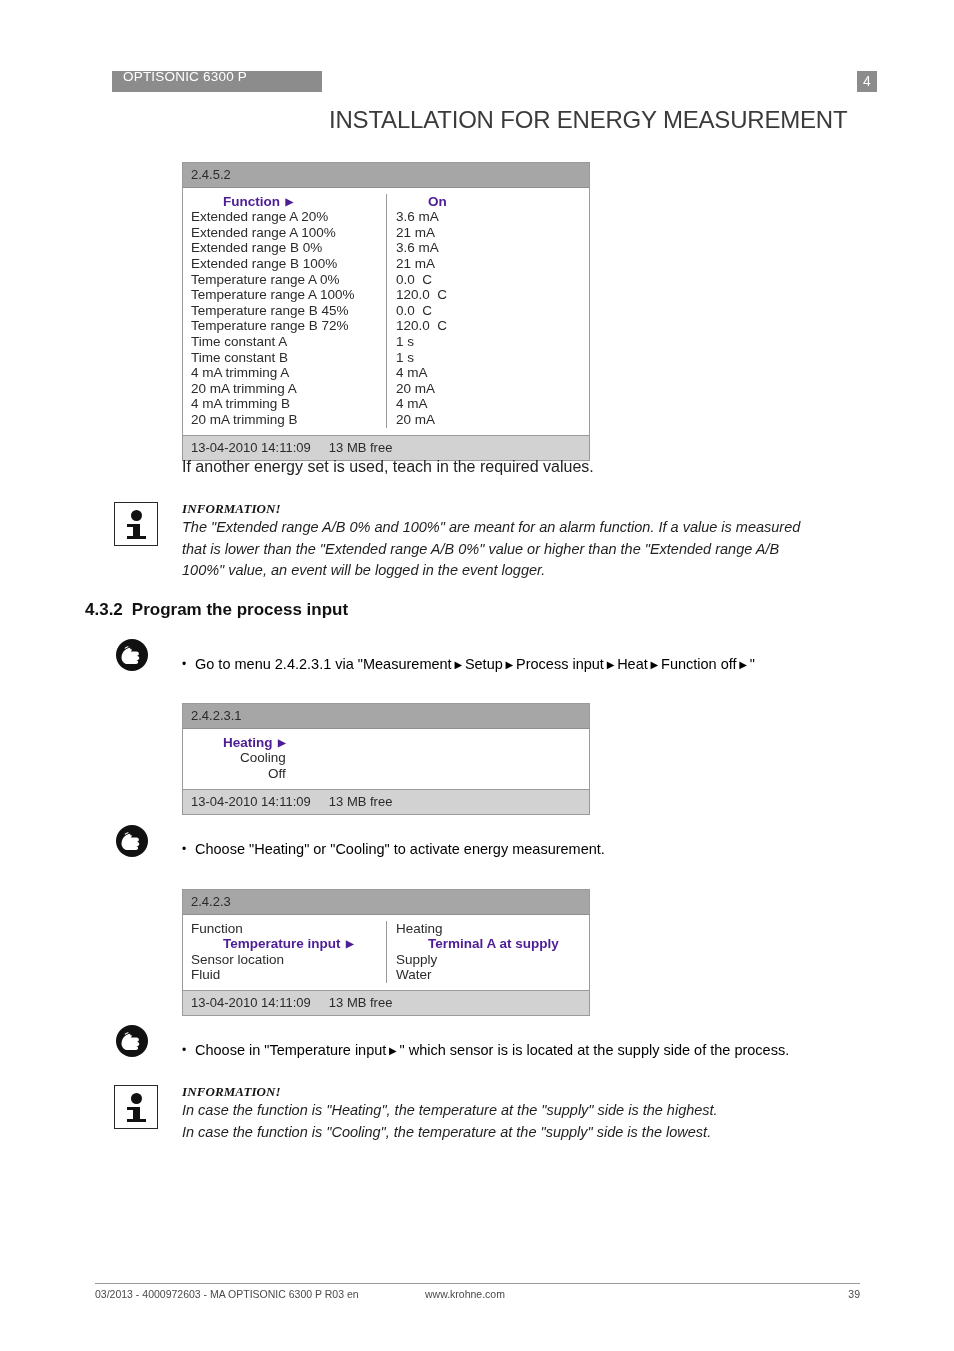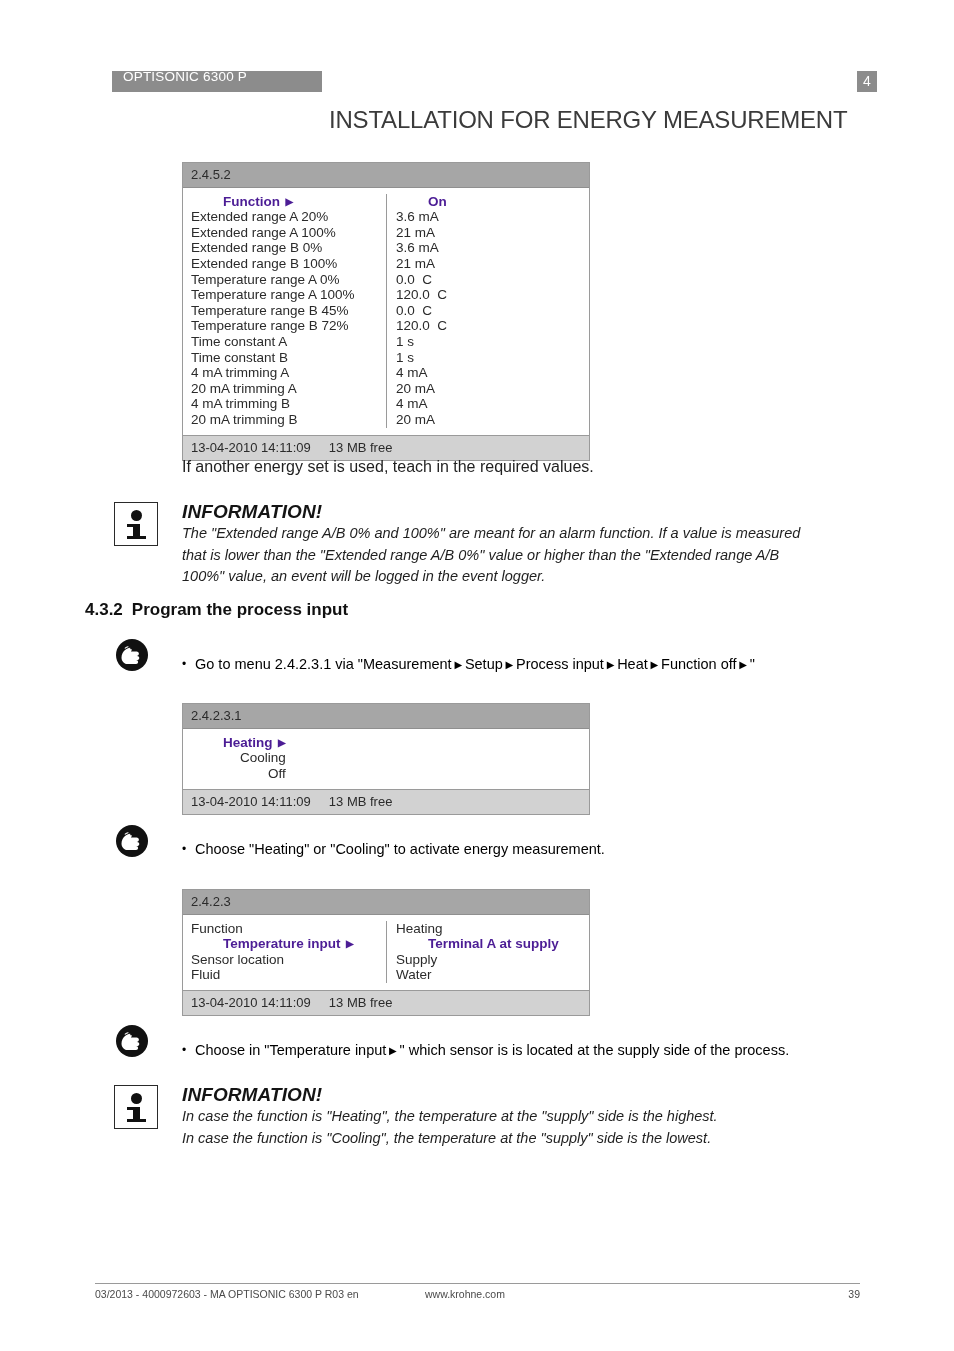--- a/index.html
+++ b/index.html
@@ -158,25 +158,26 @@
     margin-left: -9.5px;
     background: #111111;
   }
   .info-text {
     position: absolute;
     left: 68px;
     top: -1px;
     width: 700px;
   }
   .info-title {
-    font-size: 19px;
+    font-size: 13px;
     font-style: italic;
     font-weight: bold;
     color: #141414;
     letter-spacing: 0.1px;
+    font-family: Liberation Serif, serif;
   }
   .info-line {
     font-size: 14.5px;
     font-style: italic;
     color: #1f1f1f;
     line-height: 21.5px;
   }
 
   
   .section-heading {

